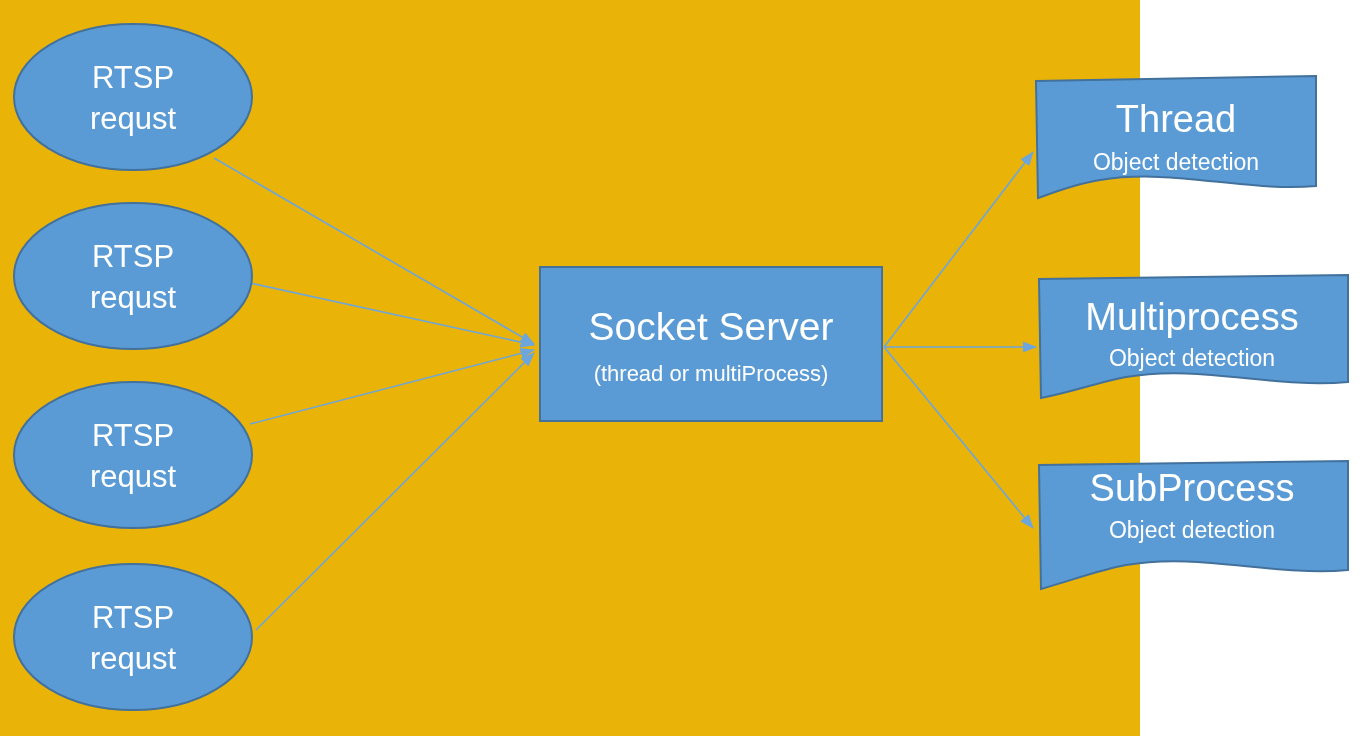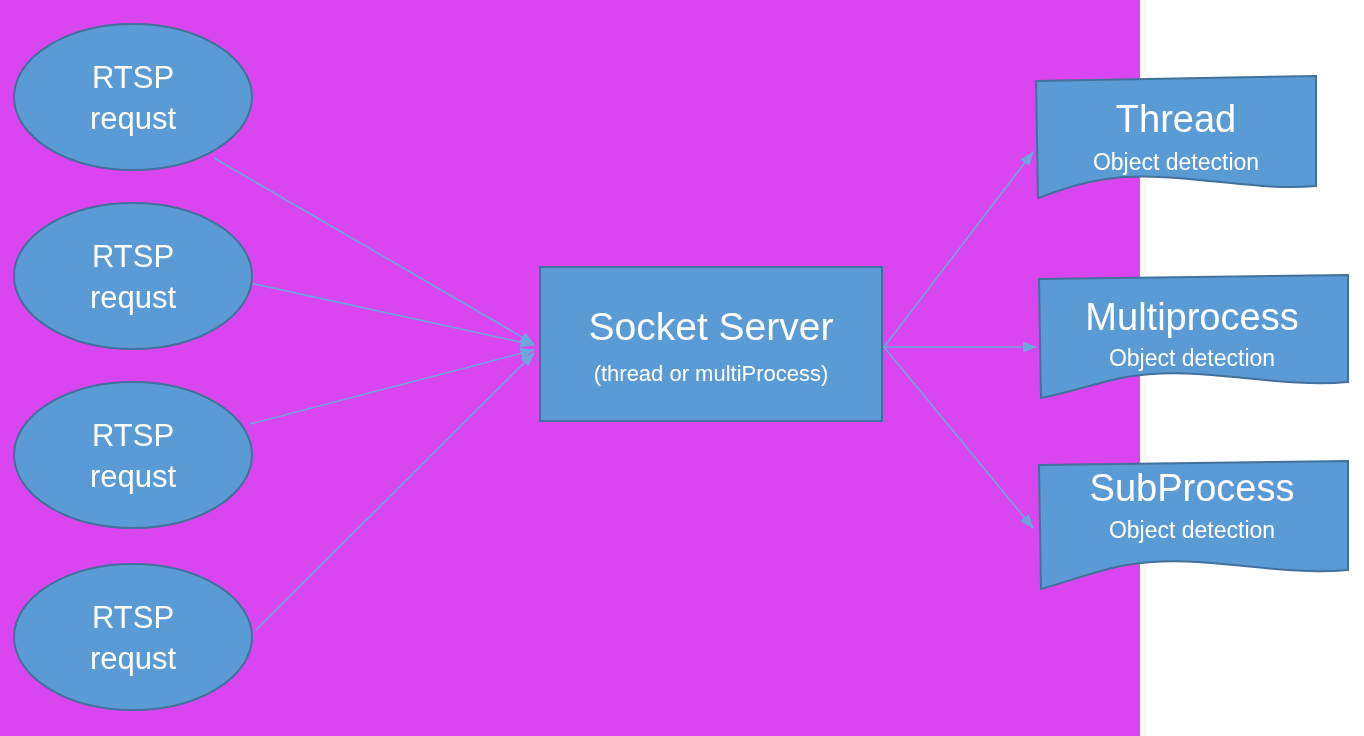--- a/index.html
+++ b/index.html
@@ -11,21 +11,21 @@
   body {
     font-family: "Liberation Sans", sans-serif;
     width: 1364px;
     height: 736px;
     overflow: hidden;
   }
   #diagram-root {
     position: relative;
     width: 1140px;
     height: 736px;
-    background: #d946ef;
+    background: #eab308;
   }
   #diagram-svg {
     position: absolute;
     top: 0;
     left: 0;
     width: 1364px;
     height: 736px;
     display: block;
   }
   .shape-fill {

